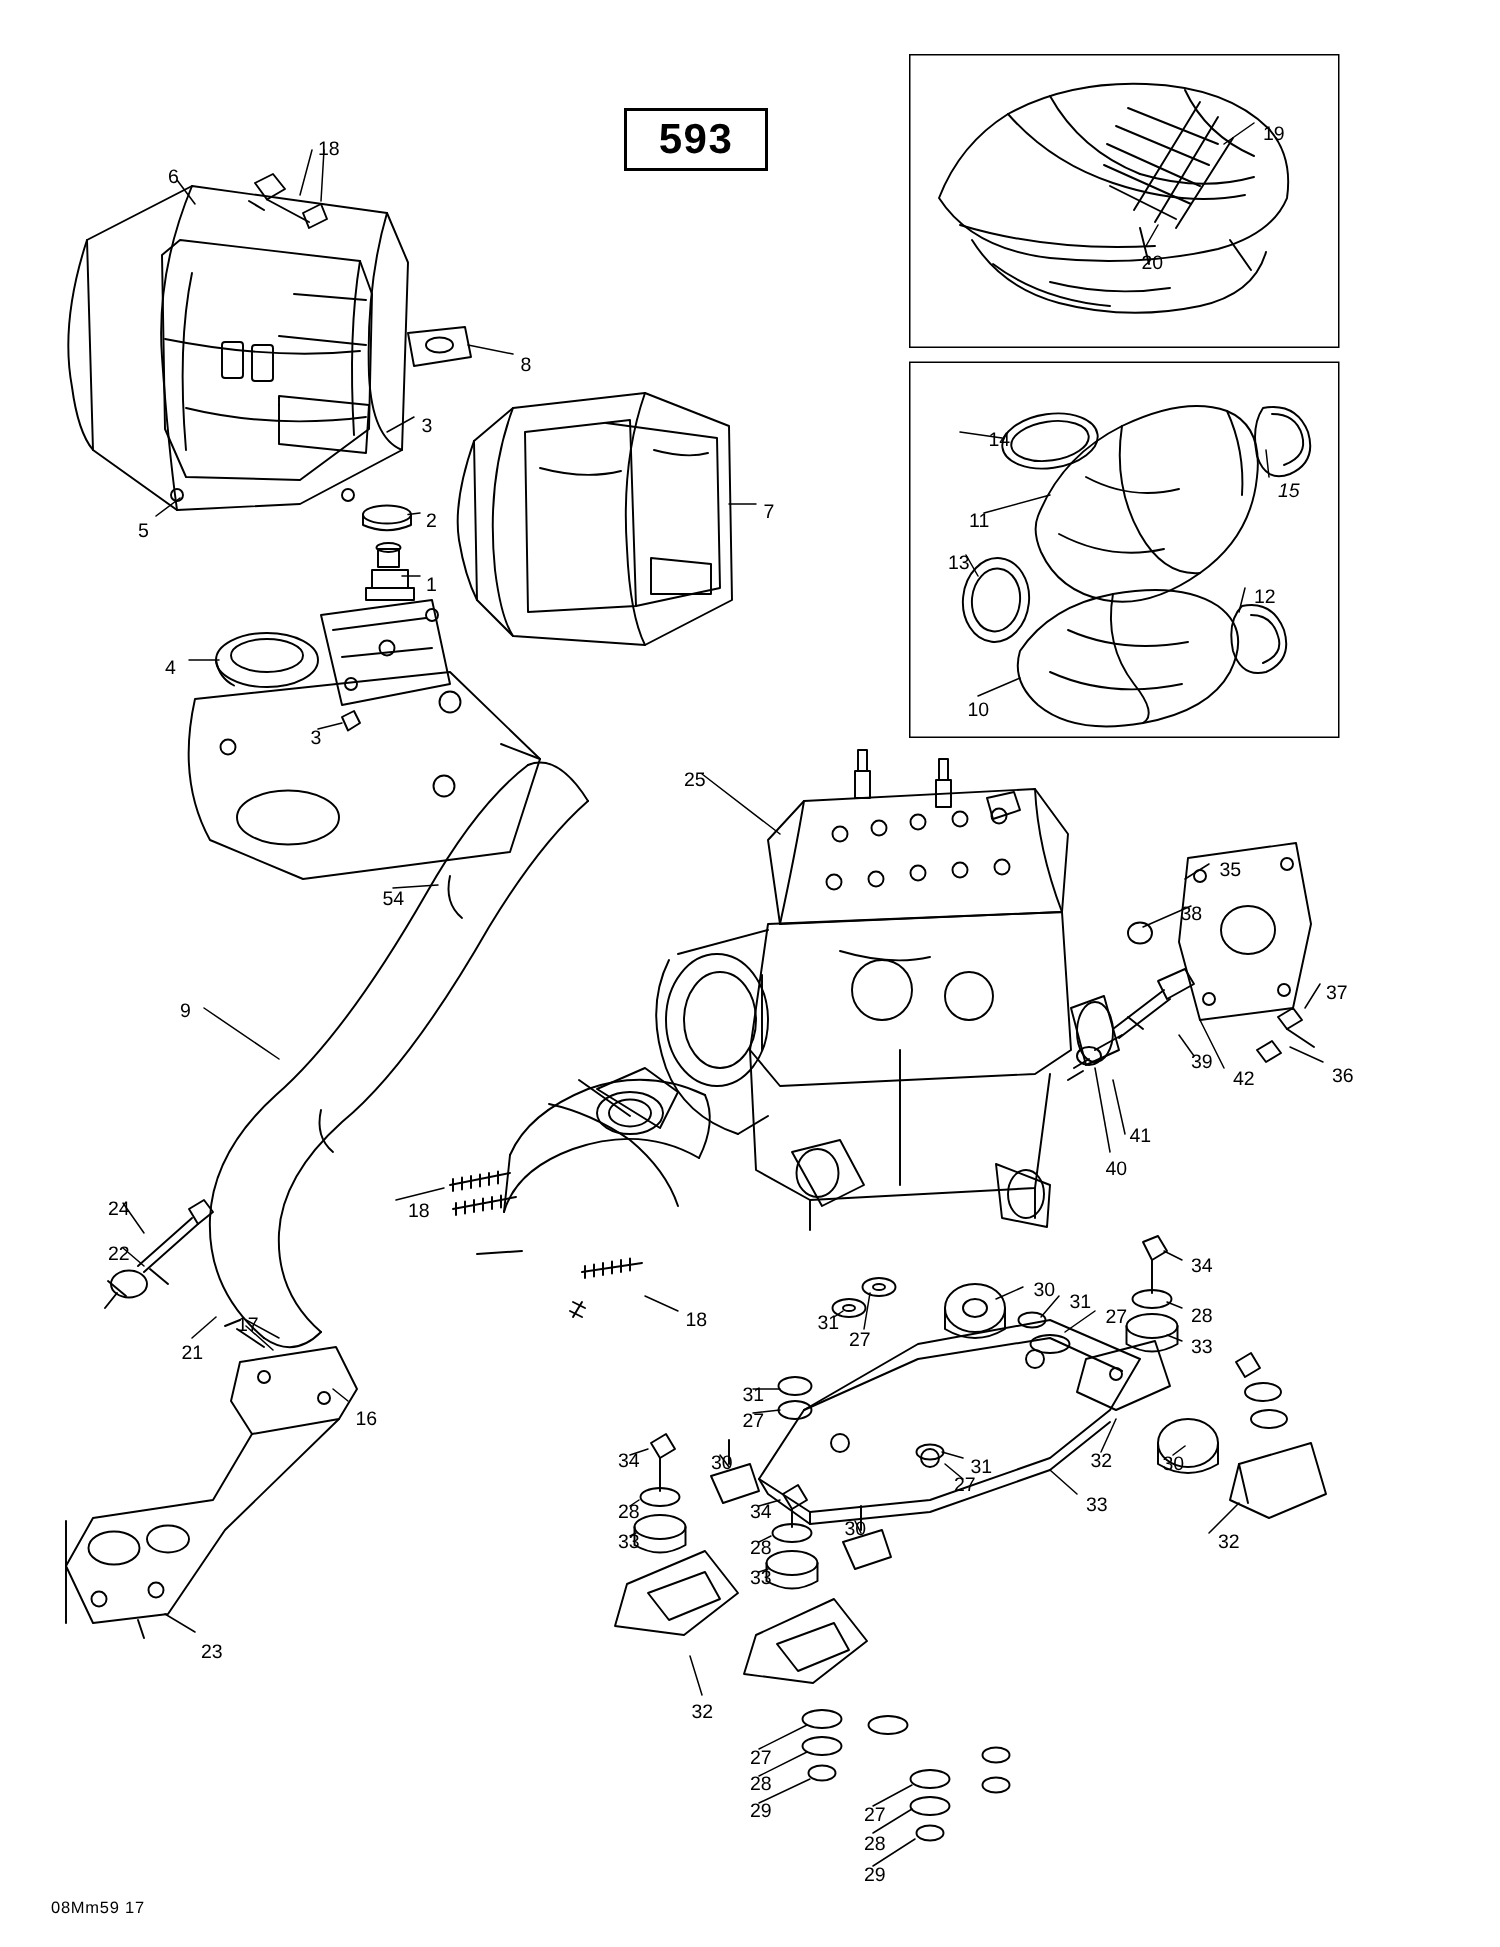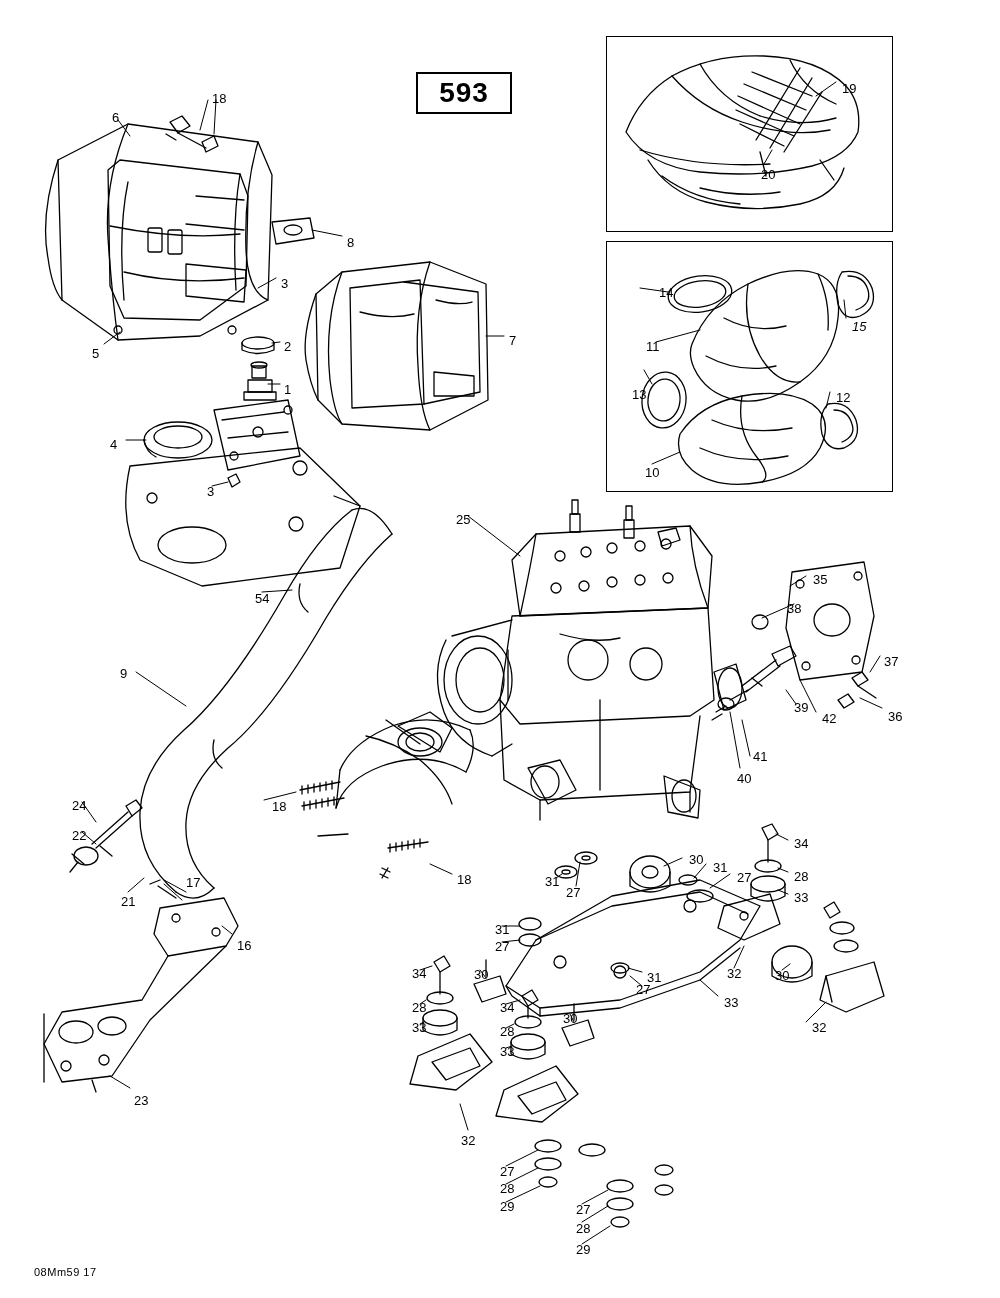--- a/index.html
+++ b/index.html
@@ -494,25 +494,25 @@
       <div class="lbl" style="left: 207px; top: 485px;">3</div>
       <div class="lbl" style="left: 110px; top: 438px;">4</div>
       <div class="lbl" style="left: 92px; top: 347px;">5</div>
       <div class="lbl" style="left: 112px; top: 111px;">6</div>
       <div class="lbl" style="left: 509px; top: 334px;">7</div>
       <div class="lbl" style="left: 347px; top: 236px;">8</div>
       <div class="lbl" style="left: 120px; top: 667px;">9</div>
       <div class="lbl" style="left: 645px; top: 466px;">10</div>
       <div class="lbl" style="left: 646px; top: 340px;">11</div>
       <div class="lbl" style="left: 836px; top: 391px;">12</div>
-      <div class="lbl" style="left: 632px; top: 388px;">13</div>
+      <div class="lbl" style="left: 632px; top: 368px;">13</div>
       <div class="lbl" style="left: 629px; top: 286px; margin-left: 30px;">14</div>
       <div class="lbl" style="left: 852px; top: 320px; font-style: italic;">15</div>
       <div class="lbl" style="left: 237px; top: 939px;">16</div>
-      <div class="lbl" style="left: 158px; top: 876px; margin-left: 28px;">17</div>
+      <div class="lbl" style="left: 158px; top: 876px;">17</div>
       <div class="lbl" style="left: 212px; top: 92px;">18</div>
       <div class="lbl" style="left: 272px; top: 800px;">18</div>
       <div class="lbl" style="left: 457px; top: 873px;">18</div>
       <div class="lbl" style="left: 842px; top: 82px;">19</div>
       <div class="lbl" style="left: 761px; top: 168px;">20</div>
       <div class="lbl" style="left: 121px; top: 895px;">21</div>
       <div class="lbl" style="left: 72px; top: 829px;">22</div>
       <div class="lbl" style="left: 134px; top: 1094px;">23</div>
       <div class="lbl" style="left: 72px; top: 799px;">24</div>
       <div class="lbl" style="left: 456px; top: 513px;">25</div>

